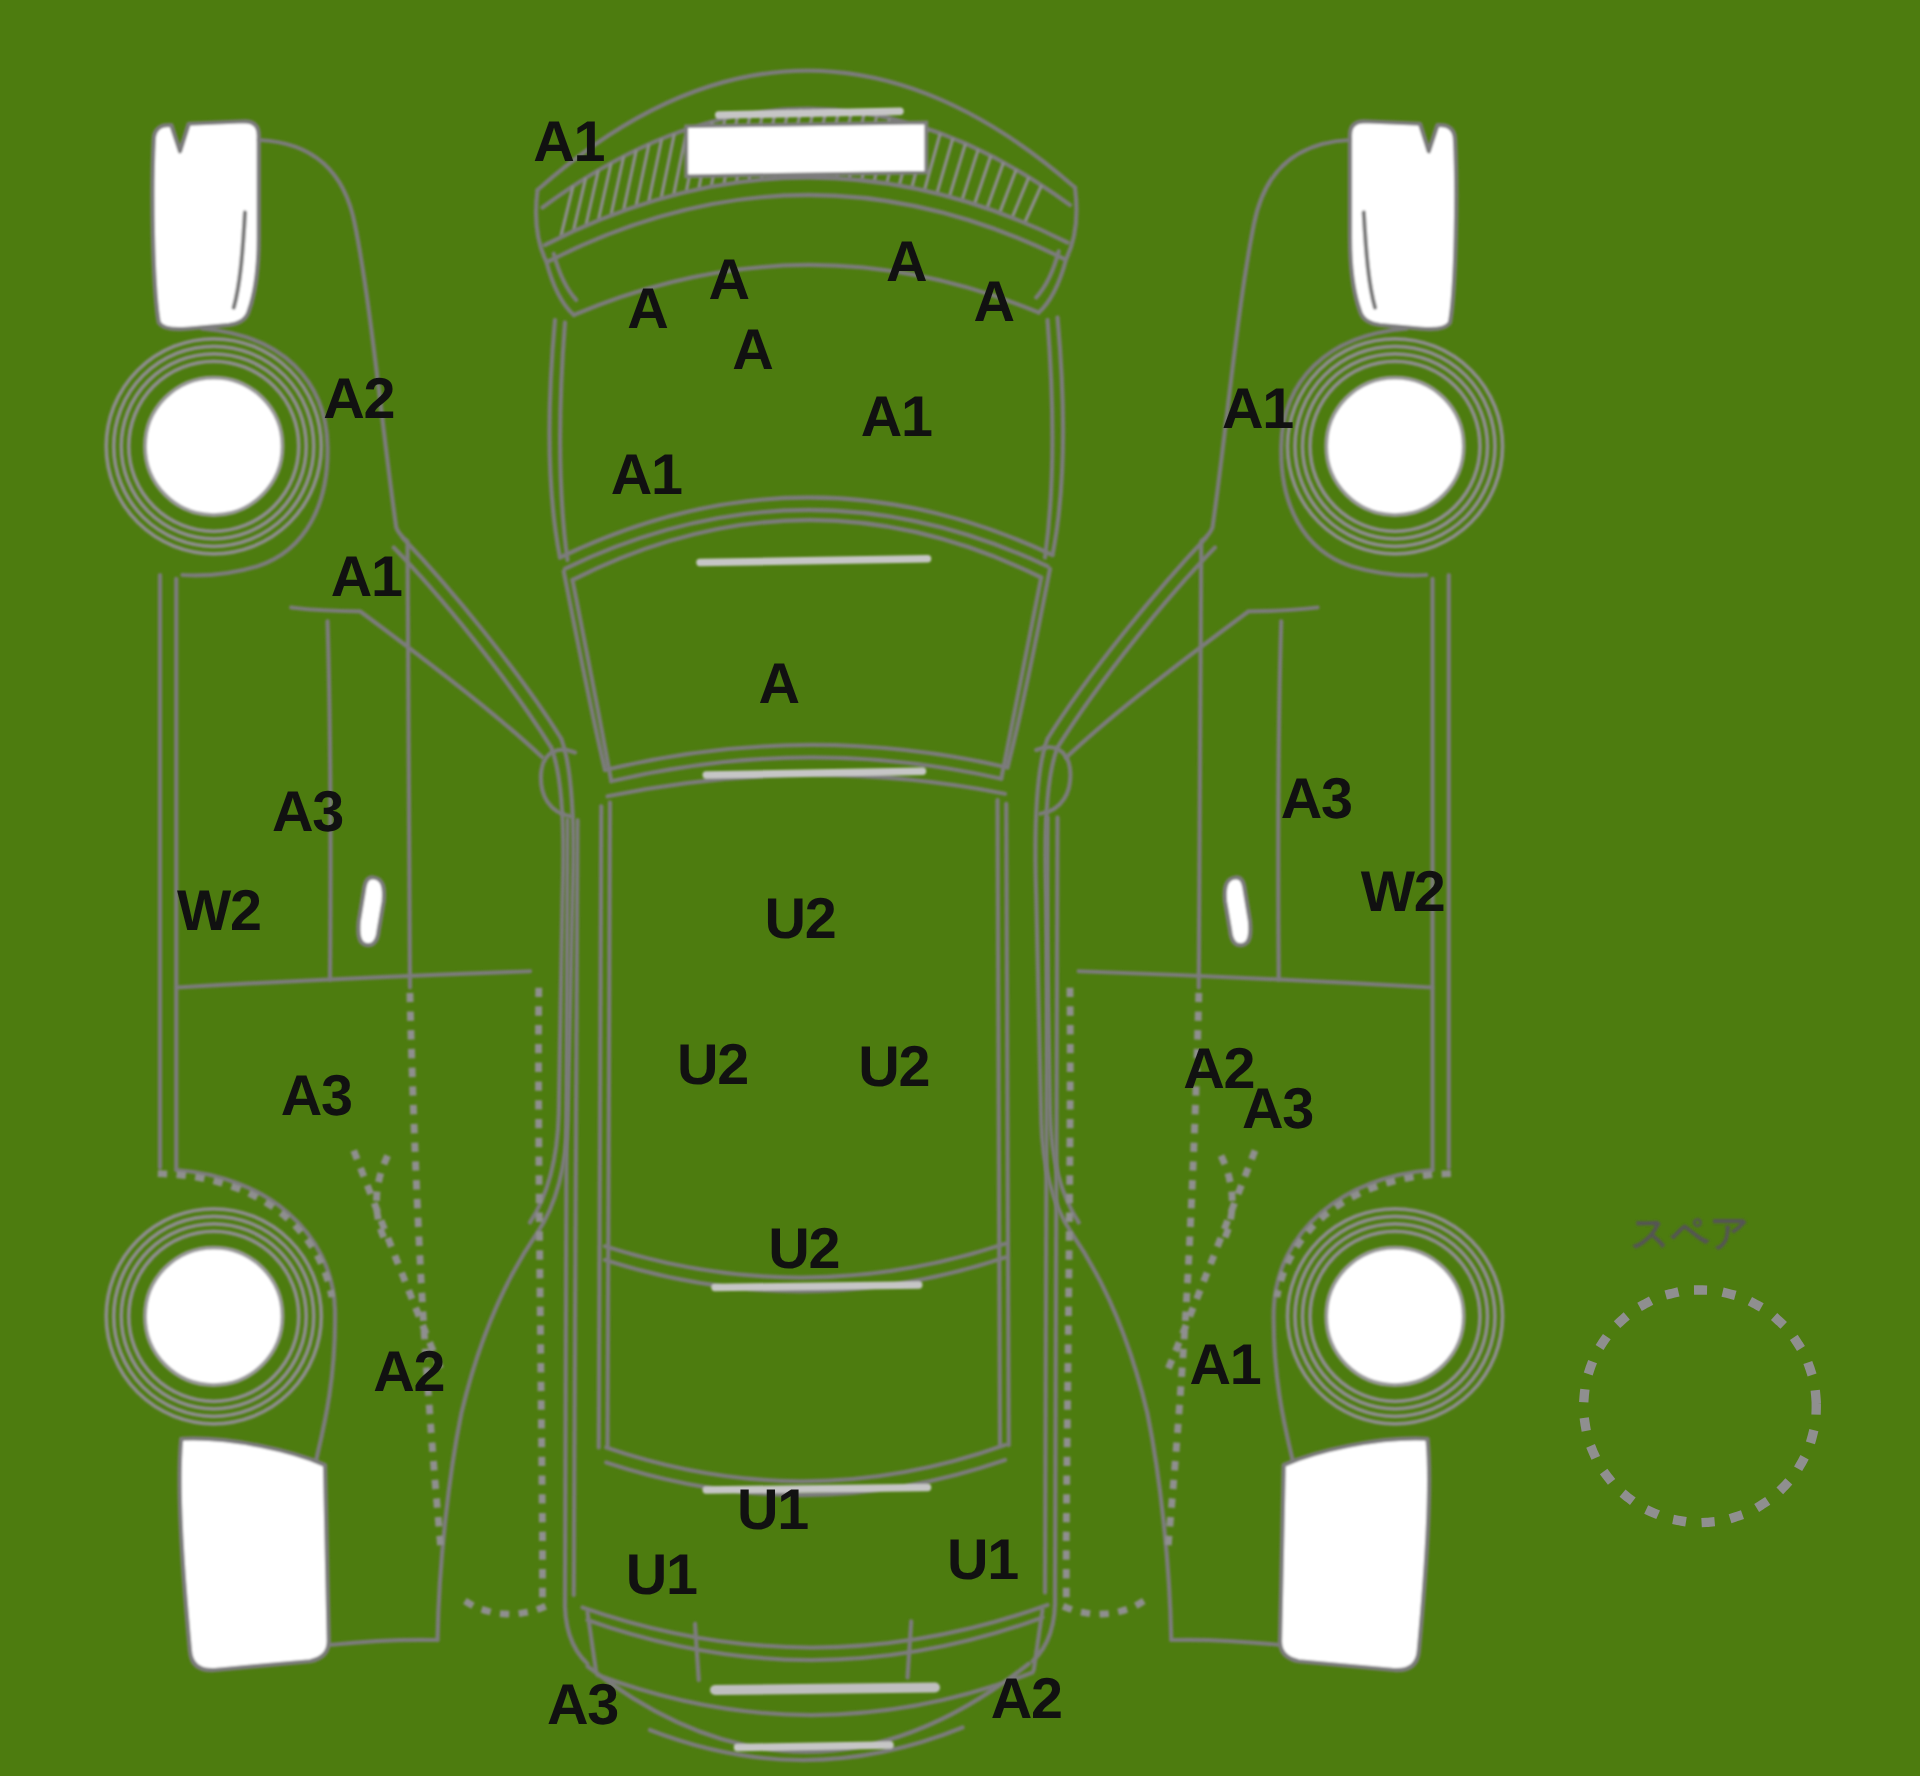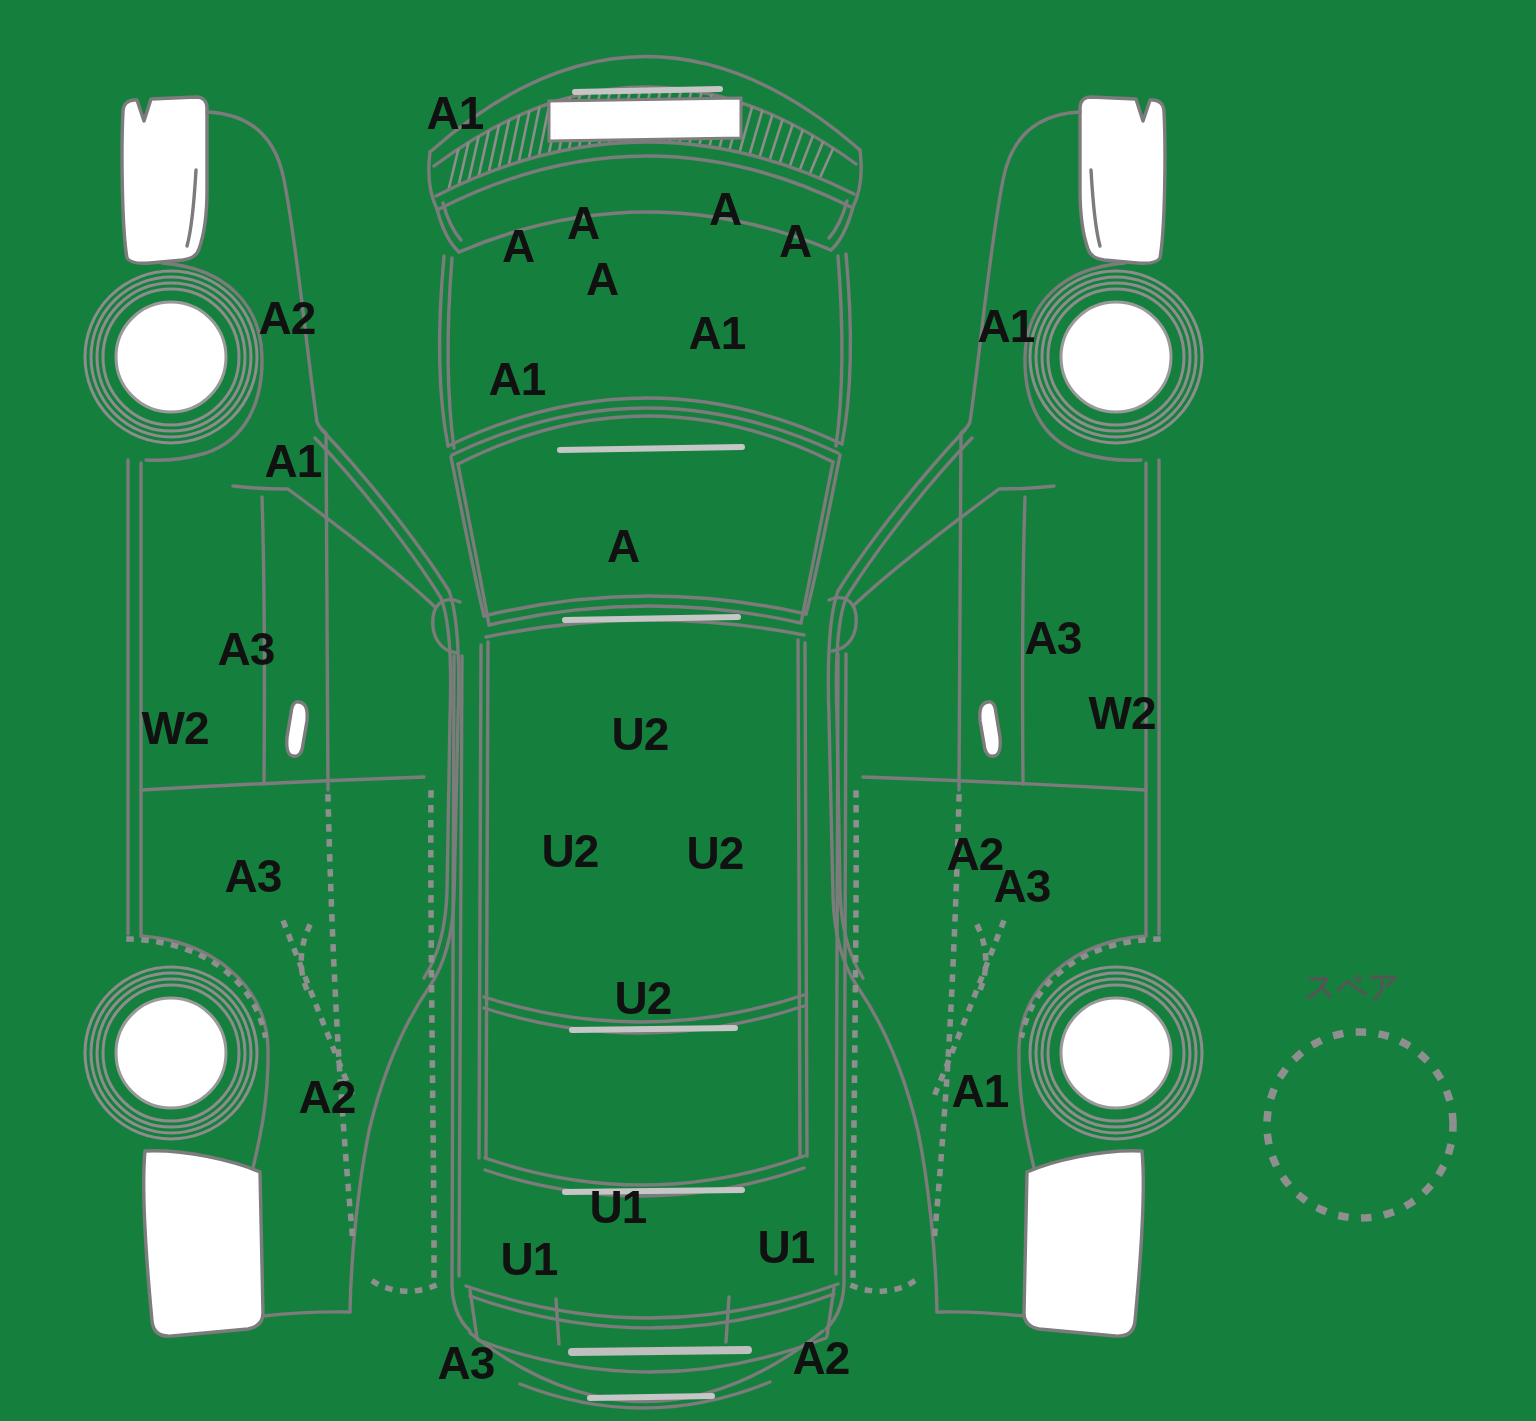--- a/index.html
+++ b/index.html
@@ -1,16 +1,16 @@
 <!DOCTYPE html>
 <html><head>
 <meta charset="utf-8">
 <style>
   html,body{margin:0;padding:0;background:#fff;}
-  .stage{width:1536px;height:1421px;position:relative;background:#15803d;overflow:hidden;}
+  .stage{width:1536px;height:1421px;position:relative;background:#4d7c0f;overflow:hidden;}
   svg{display:block;}
   .ln{fill:none;stroke:#7b7b7b;stroke-width:3.4;stroke-linecap:round;stroke-linejoin:round;}
   .lnw{fill:#fff;stroke:#7b7b7b;stroke-width:3.4;stroke-linejoin:round;}
   .wheel{fill:none;stroke:#8d8d8d;stroke-width:3;}
   .hub{fill:#fff;stroke:#999;stroke-width:3;}
   .dot{fill:none;stroke:#8f8f8f;stroke-width:5.5;stroke-dasharray:2 13;stroke-linecap:square;}
   .shade{fill:none;stroke:#c6c6c6;stroke-width:6;stroke-linecap:round;}
   .lbl{font-family:"Liberation Sans",sans-serif;font-weight:700;font-size:46px;fill:#111;letter-spacing:-1px;}
   .sparelbl{font-family:"Liberation Sans",sans-serif;font-weight:700;font-size:31px;fill:#555;}
 </style>

